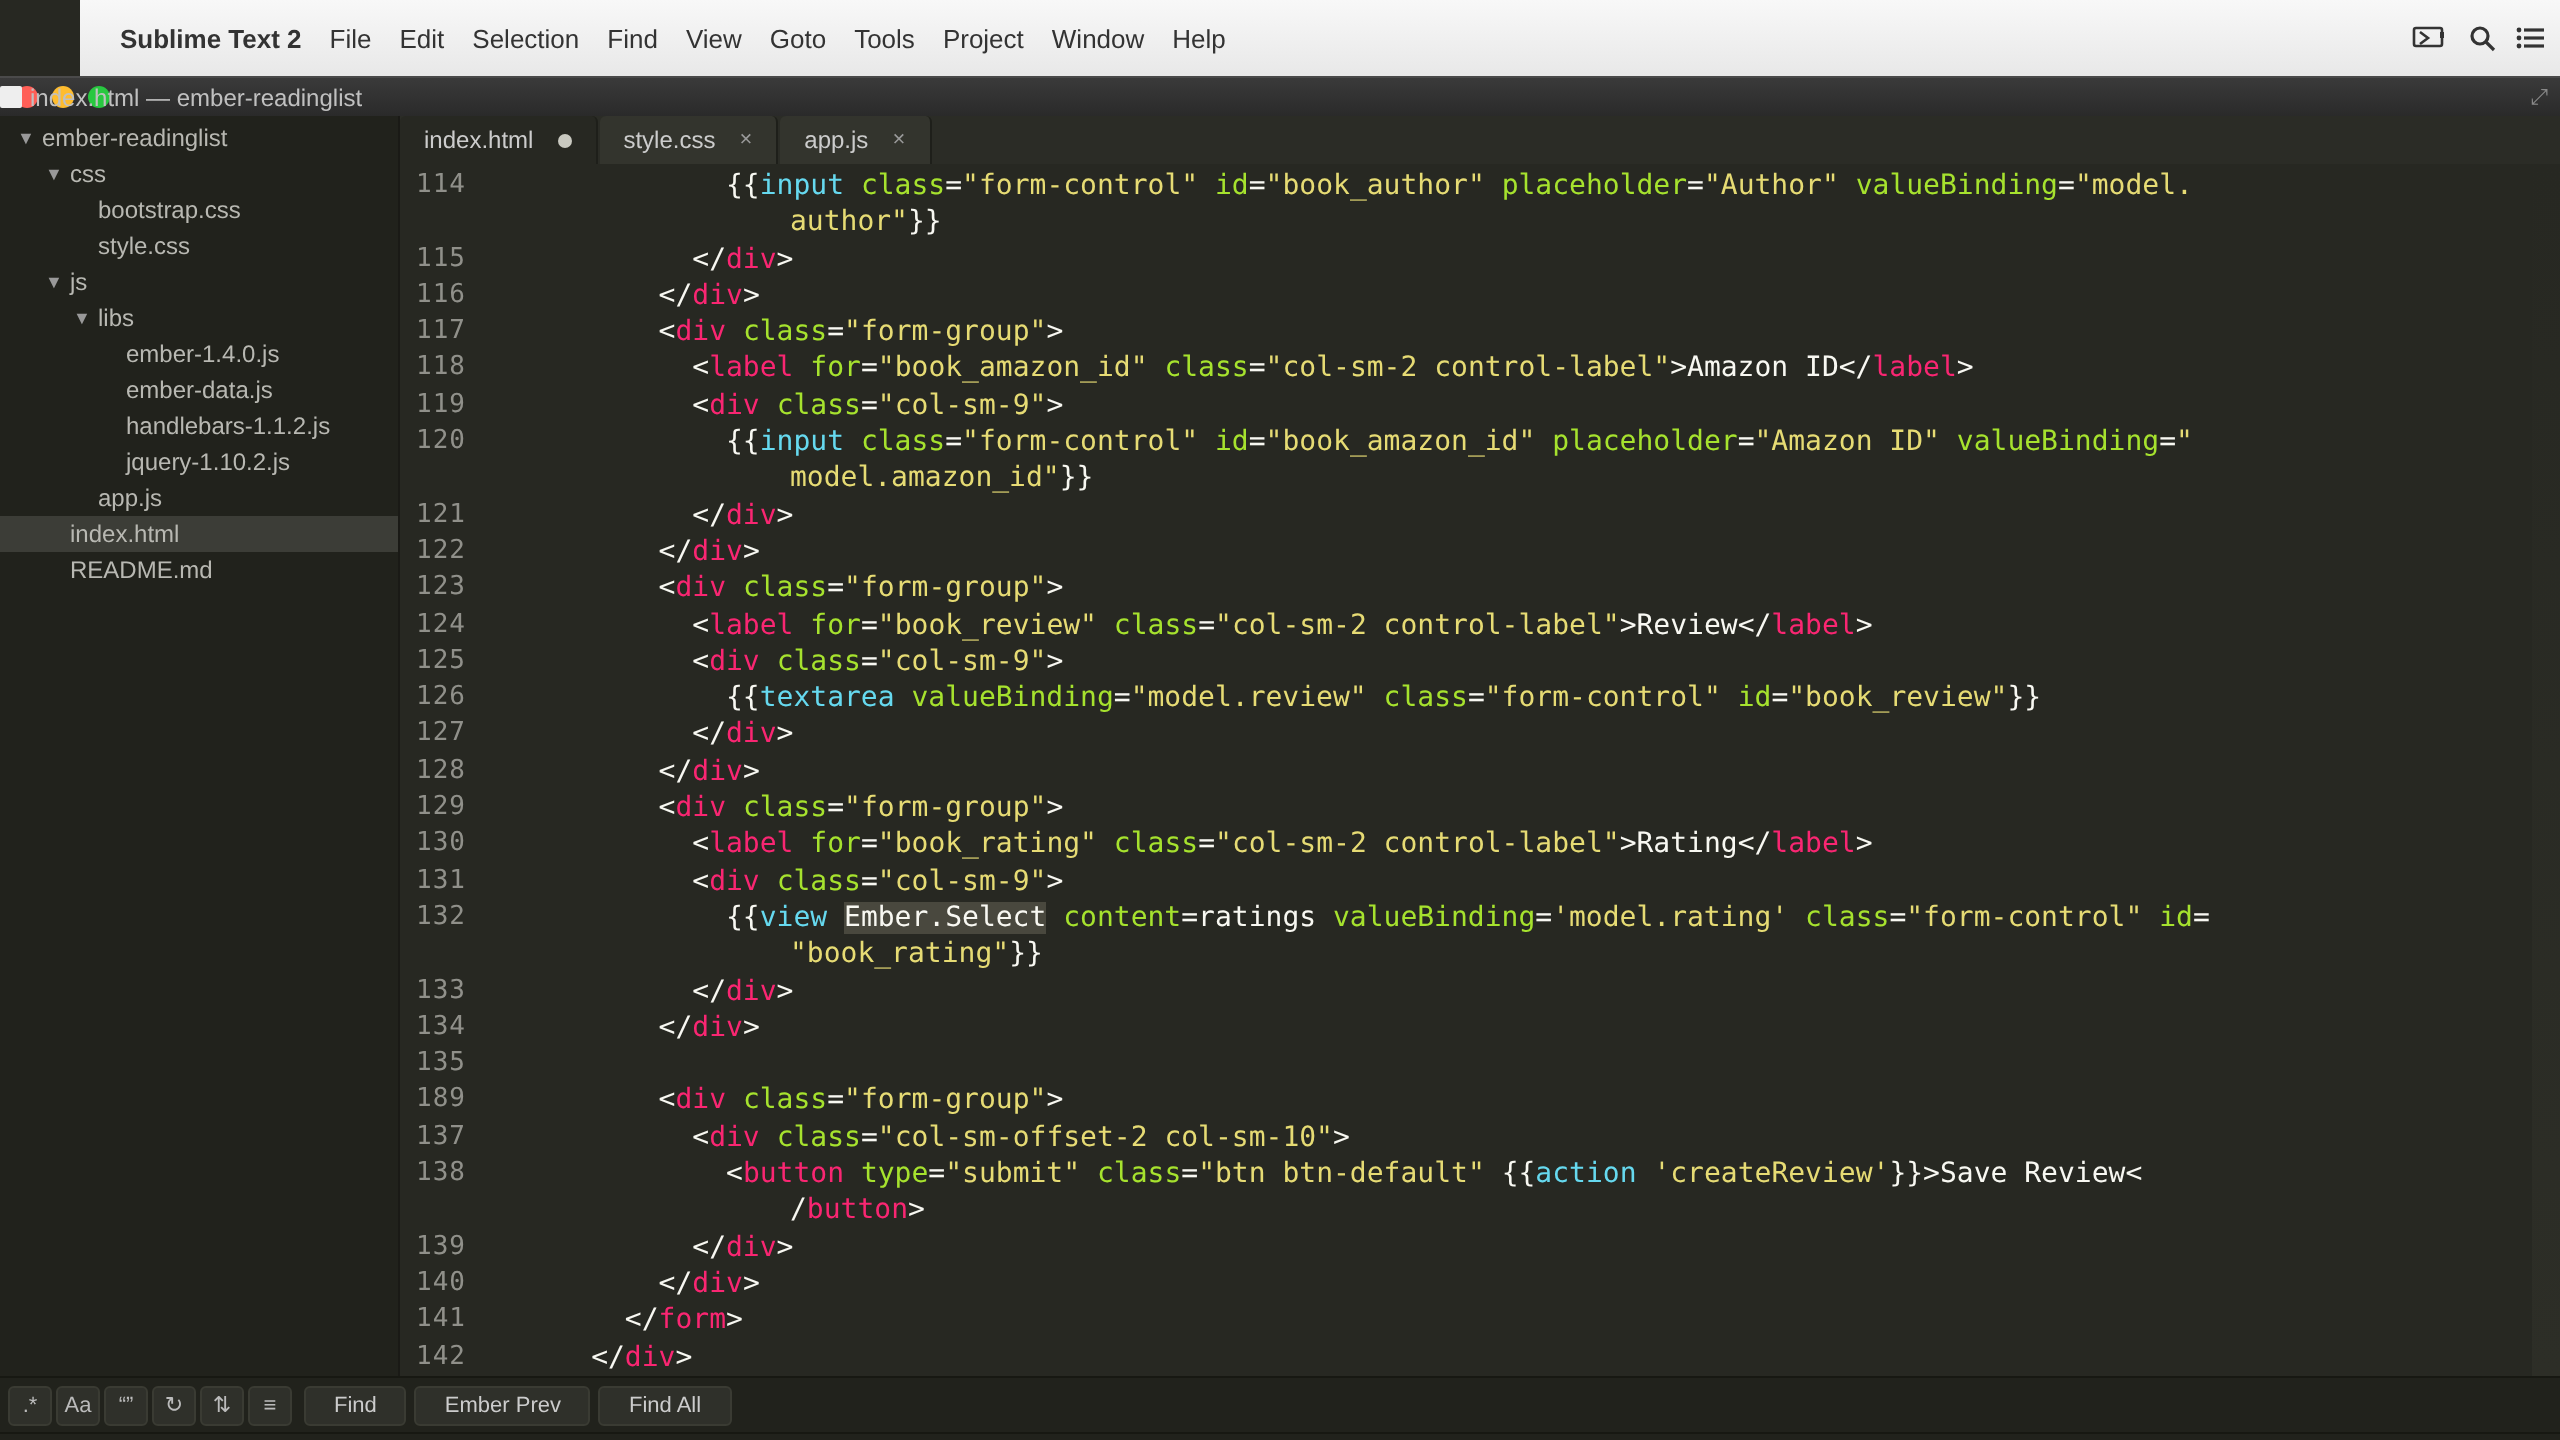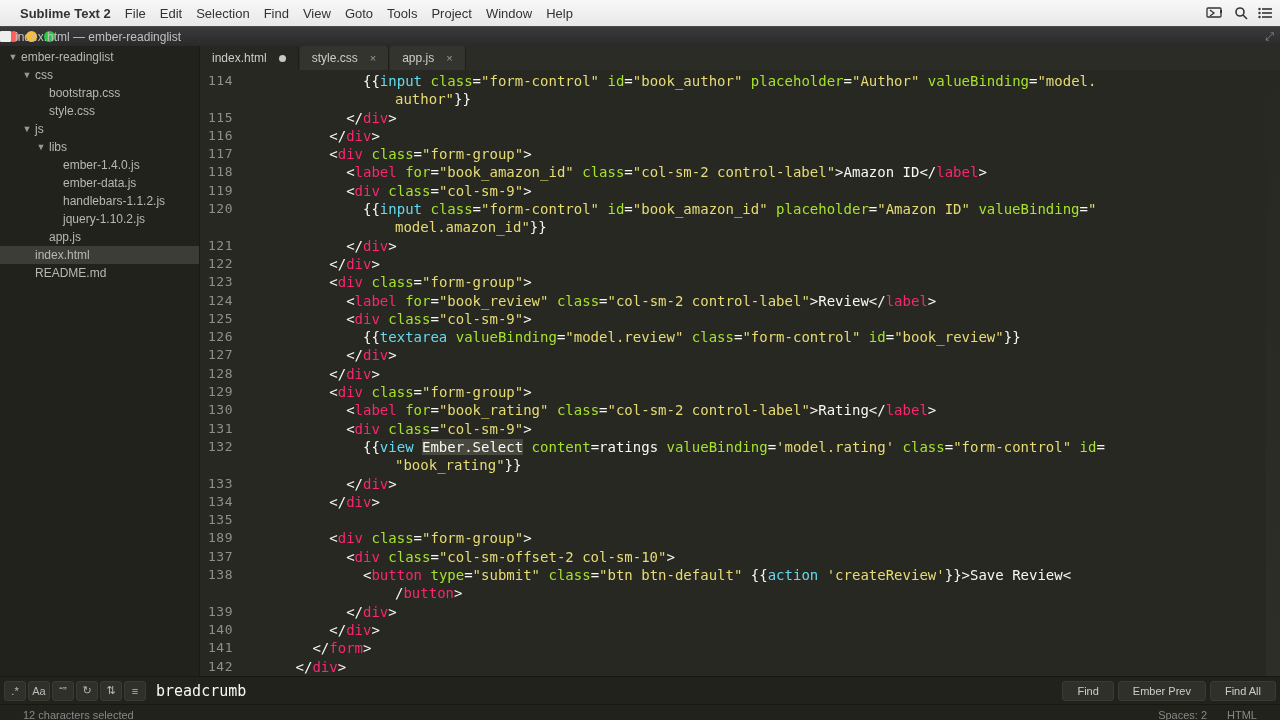--- a/index.html
+++ b/index.html
@@ -5,27 +5,28 @@
 * { margin: 0; padding: 0; box-sizing: border-box; }
 body {
   font-family: -apple-system, "Helvetica Neue", Arial, sans-serif;
   background: #272822;
   width: 1280px;
   height: 720px;
   overflow: hidden;
   position: relative;
 }
 .menubar {
-  height: 26px;
+  height: 38px;
   background: linear-gradient(#f8f8f8, #e8e8e8);
   display: flex;
   align-items: center;
   padding: 0 8px;
   font-size: 13px;
   color: #333;
+  margin-left: 40px;
 }
 .menubar .apple { margin-right: 12px; font-size: 15px; }
 .menubar .app-name { font-weight: bold; margin-right: 14px; }
 .menubar .menu-item { margin-right: 14px; cursor: default; }
 .menubar .spacer { flex: 1; }
 .menubar .sysicon { margin-left: 10px; display: inline-flex; align-items: center; }
 .titlebar {
   height: 20px;
   background: linear-gradient(#3a3a3a, #2a2a2a);
   display: flex;
@@ -379,21 +380,20 @@
   </div>
 </div>
 
 <div class="findbar">
   <div class="opt">.*</div>
   <div class="opt">Aa</div>
   <div class="opt">“”</div>
   <div class="opt">↻</div>
   <div class="opt">⇅</div>
   <div class="opt">≡</div>
-  <input type="text" value="breadcrumb" style="">
   <div class="btn">Find</div>
   <div class="btn">Ember Prev</div>
   <div class="btn">Find All</div>
 </div>
 
 <div class="statusbar">
   <span>12 characters selected</span>
   <span class="spacer"></span>
   <span class="seg">Spaces: 2</span>
   <span class="seg">HTML</span>

